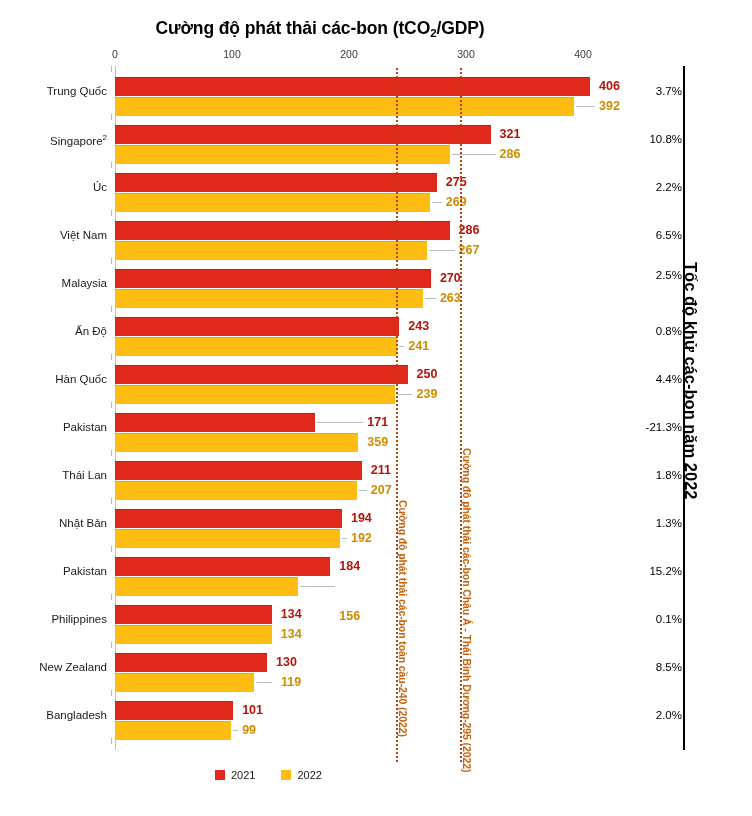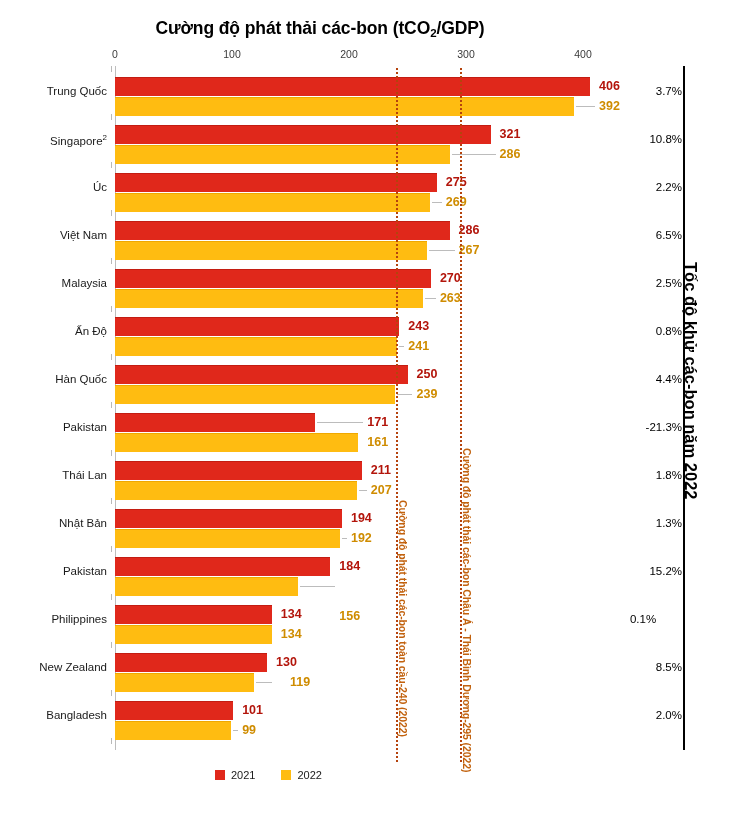--- a/index.html
+++ b/index.html
@@ -317,21 +317,21 @@
         <div class="bar y2022" style="width: 279.63px;"></div>
         <div class="vlabel y2021" style="left: 301.5px;">250</div>
         <div class="vlabel y2022" style="left: 301.5px;">239</div>
         <div class="leader y2022" style="left: 281.63px; width: 15.87px;"></div>
       </div>
       <div class="row" style="top: 336px;">
         <div class="bar y2021" style="width: 200.07px;"></div>
         <div class="bar y2022" style="width: 243.36px;"></div>
         <div class="vlabel y2021" style="left: 252.36px;">171</div>
         <div class="leader y2021" style="left: 202.07px; width: 46.29px;"></div>
-        <div class="vlabel y2022" style="left: 252.36px;">161</div>
+        <div class="vlabel y2022" style="left: 252.36px;">359</div>
       </div>
       <div class="row" style="top: 384px;">
         <div class="bar y2021" style="width: 246.87px;"></div>
         <div class="bar y2022" style="width: 242.19px;"></div>
         <div class="vlabel y2021" style="left: 255.87px;">211</div>
         <div class="vlabel y2022" style="left: 255.87px;">207</div>
         <div class="leader y2022" style="left: 244.19px; width: 7.68px;"></div>
       </div>
       <div class="row" style="top: 432px;">
         <div class="bar y2021" style="width: 226.98px;"></div>
@@ -350,21 +350,21 @@
       <div class="row" style="top: 528px;">
         <div class="bar y2021" style="width: 156.78px;"></div>
         <div class="bar y2022" style="width: 156.78px;"></div>
         <div class="vlabel y2021" style="left: 165.78px;">134</div>
         <div class="vlabel y2022" style="left: 165.78px;">134</div>
       </div>
       <div class="row" style="top: 576px;">
         <div class="bar y2021" style="width: 152.1px;"></div>
         <div class="bar y2022" style="width: 139.23px;"></div>
         <div class="vlabel y2021" style="left: 161.1px;">130</div>
-        <div class="vlabel y2022" style="left: 175px;">119</div>
+        <div class="vlabel y2022" style="left: 166px;">119</div>
         <div class="leader y2022" style="left: 141.23px; width: 15.87px;"></div>
       </div>
       <div class="row" style="top: 624px;">
         <div class="bar y2021" style="width: 118.17px;"></div>
         <div class="bar y2022" style="width: 115.83px;"></div>
         <div class="vlabel y2021" style="left: 127.17px;">101</div>
         <div class="vlabel y2022" style="left: 127.17px;">99</div>
         <div class="leader y2022" style="left: 117.83px; width: 5.34px;"></div>
       </div>
     </div>
@@ -374,28 +374,28 @@
       <div class="reflabel" style="left: 473.15px; top: 448px;">Cường độ phát thải các-bon Châu Á - Thái Bình Dương-295 (2022)</div>
       <div class="refline" style="left: 395.8px;"></div>
       <div class="reflabel" style="left: 408.8px; top: 500px;">Cường độ phát thải các-bon toàn cầu-240 (2022)</div>
     </div>
 
   <div id="pct-axis">
       <div class="pct-label" style="top: 17px;">3.7%</div>
       <div class="pct-label" style="top: 65px;">10.8%</div>
       <div class="pct-label" style="top: 113px;">2.2%</div>
       <div class="pct-label" style="top: 161px;">6.5%</div>
-      <div class="pct-label" style="top: 209px;">2.5%</div>
+      <div class="pct-label" style="top: 201px;">2.5%</div>
       <div class="pct-label" style="top: 257px;">0.8%</div>
       <div class="pct-label" style="top: 305px;">4.4%</div>
       <div class="pct-label" style="top: 353px;">-21.3%</div>
       <div class="pct-label" style="top: 401px;">1.8%</div>
       <div class="pct-label" style="top: 449px;">1.3%</div>
       <div class="pct-label" style="top: 497px;">15.2%</div>
-      <div class="pct-label" style="top: 545px; text-align: center;">0.1%</div>
+      <div class="pct-label" style="top: 545px;">0.1%</div>
       <div class="pct-label" style="top: 593px;">8.5%</div>
       <div class="pct-label" style="top: 641px;">2.0%</div>
     </div>
   <div id="right-axis-line"></div>
   <div id="right-axis-title">Tốc độ khử các-bon năm 2022</div>
 
   <div id="legend">
       <div class="legend-item">
         <span class="legend-swatch" style="background: rgb(224, 40, 27);"></span>
         <span class="legend-text">2021</span>

